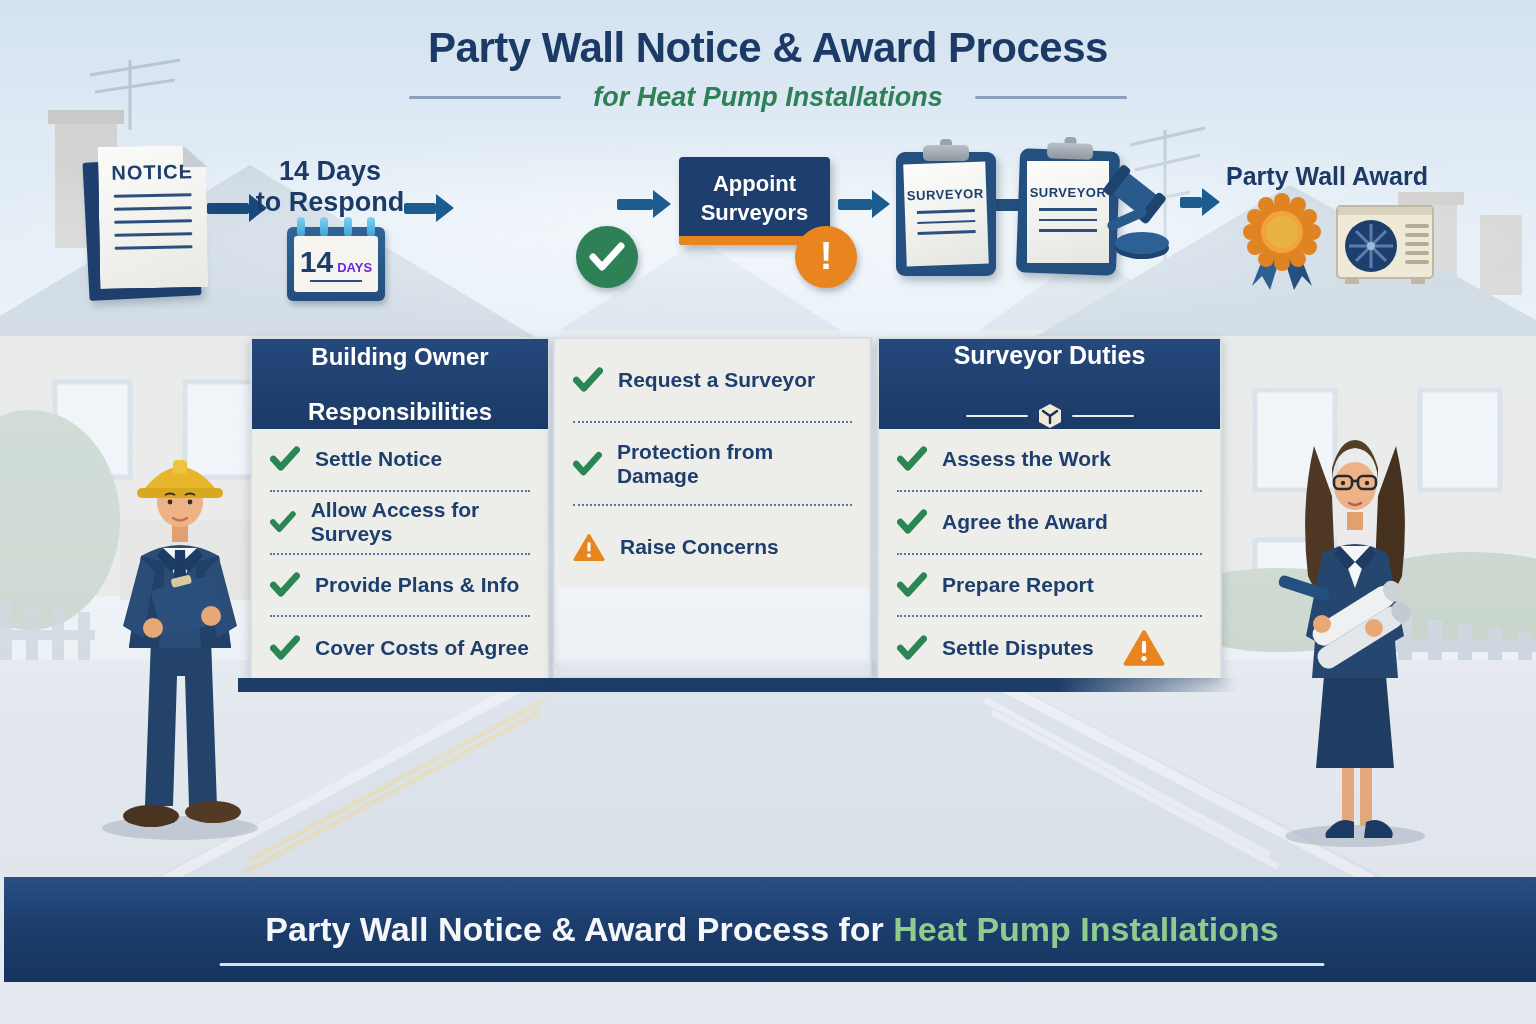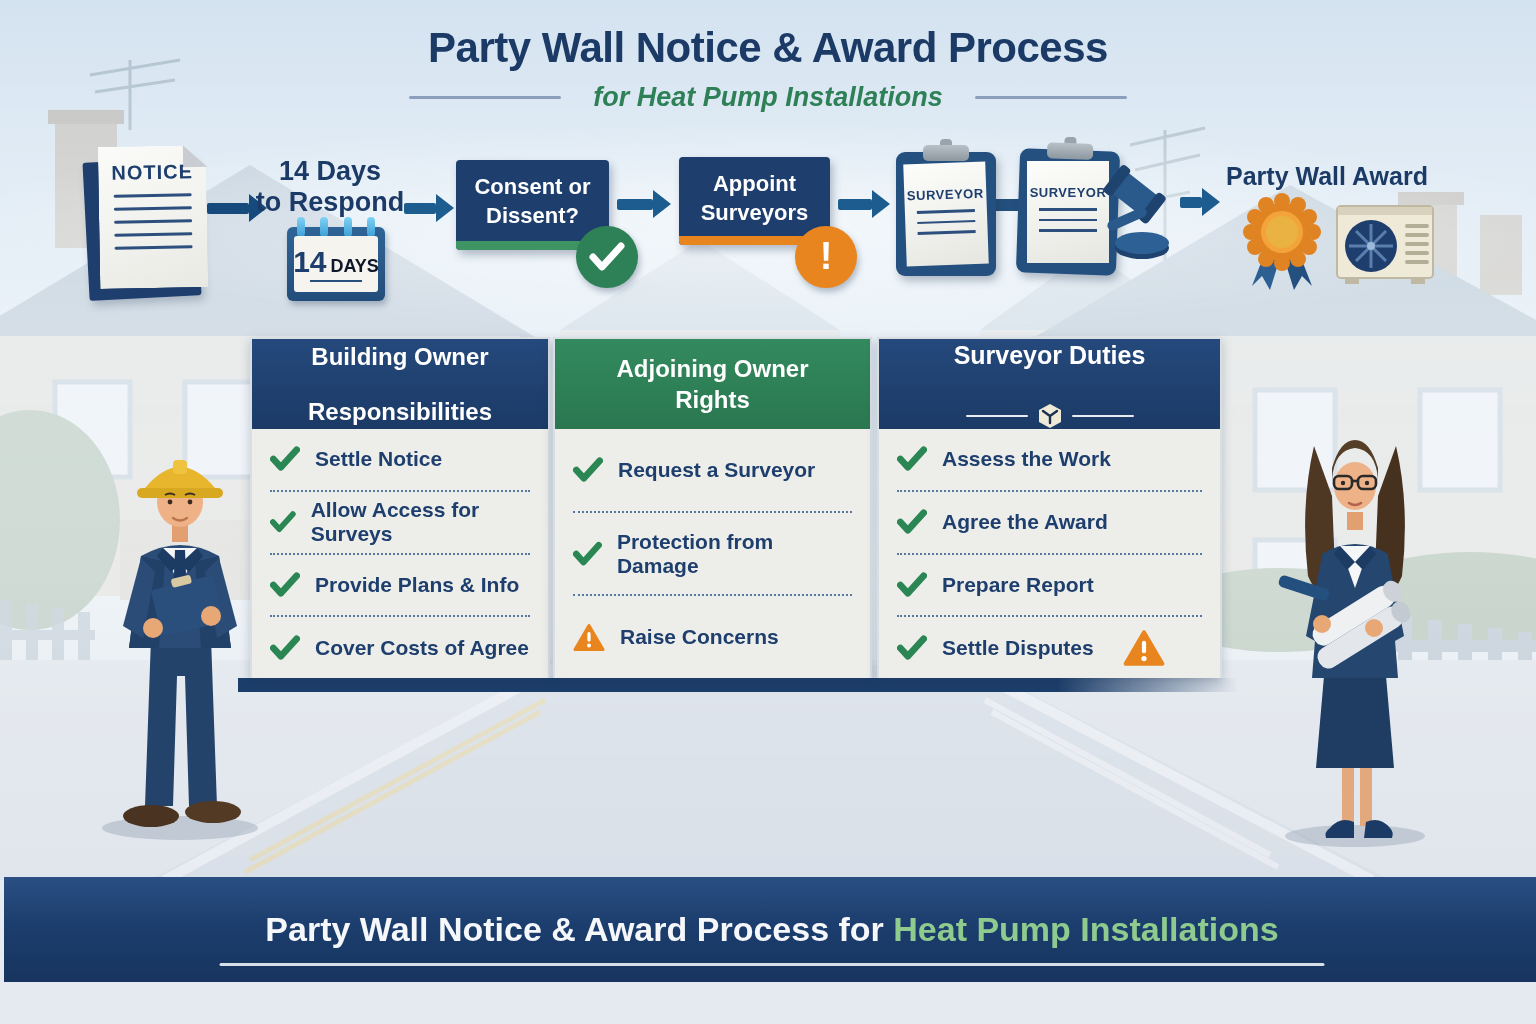--- a/index.html
+++ b/index.html
@@ -45,21 +45,21 @@
     color:#1b3a66; font-weight:bold; font-size:27px; line-height:1.15; }
 
   .calendar { position:absolute; left:287px; top:227px; width:98px; height:74px;
     background:linear-gradient(180deg,#2f6496,#234d7b); border-radius:6px;
     box-shadow:2px 4px 6px rgba(30,50,80,.3); }
   .cal-rings { position:absolute; top:-10px; left:10px; right:10px; display:flex; justify-content:space-between; }
   .cal-ring { width:8px; height:20px; background:linear-gradient(180deg,#7fd2f4,#3d9fd6); border-radius:4px; }
   .cal-face { position:absolute; left:7px; top:9px; right:7px; bottom:9px; background:#f5f4ef;
     border-radius:3px; display:flex; flex-direction:column; align-items:center; justify-content:center; }
   .cal-day { font-size:30px; font-weight:bold; color:#1e3e6d; line-height:1; }
-  .cal-unit { font-size:18px; font-weight:bold; color:#0f172a; margin-left:4px; }
+  .cal-unit { font-size:13px; font-weight:bold; color:#6d28d9; margin-left:4px; }
   .cal-underline { width:62%; height:2px; background:#27507e; margin-top:3px; }
 
   .step-box { position:absolute; background:#1e3e6d; border-radius:4px;
     box-shadow:3px 5px 8px rgba(30,50,80,.3); text-align:center; color:#fff;
     font-weight:bold; font-size:22px; line-height:1.3; padding-top:13px; }
   .step-accent { position:absolute; left:0; bottom:0; width:100%; height:9px; border-radius:0 0 4px 4px; }
   .accent-green { background:#3f9464; }
   .accent-orange { background:#e8851f; }
 
   .badge { position:absolute; width:62px; height:62px; border-radius:50%;
@@ -229,25 +229,20 @@
       </div>
       <div class="cal-underline"></div>
     </div>
   </div>
 
   <div class="h-arrow" style="left:404px; top:194px; color:#1d5c8e;">
     <span class="shaft" style="width:32px;"></span>
       <span class="head"></span>
   </div>
 
-  <div class="step-box" style="left:456px; top:160px; width:153px; height:90px;">
-    <div>Consent or</div>
-    <div>Dissent?</div>
-    <div class="step-accent accent-green"></div>
-  </div>
   <div class="badge badge-green" style="left:576px; top:226px;">
     <svg width="36" height="30" viewBox="0 0 36 30">
       <path d="M4 15 L13 25 L32 4" stroke="#ffffff" stroke-width="7" fill="none" stroke-linecap="round" stroke-linejoin="round"></path>
     </svg>
   </div>
 
   <div class="h-arrow" style="left:617px; top:190px; color:#1d5c8e;">
     <span class="shaft" style="width:36px;"></span>
       <span class="head"></span>
   </div>
@@ -376,24 +371,20 @@
       <div class="prow">
         <svg width="30" height="26" viewBox="0 0 36 30">
             <path d="M4 15 L13 25 L32 4" stroke="#2a8653" stroke-width="8" fill="none" stroke-linecap="round" stroke-linejoin="round"></path>
           </svg>
         <span class="plabel">Cover Costs of Agree</span>
       </div>
     </div>
   </div>
 
   <div class="panel" style="left:553px; width:319px;">
-    <div class="panel-header hdr-green">
-      <div>Adjoining Owner</div>
-      <div>Rights</div>
-    </div>
     <div class="panel-body">
       <div class="prow">
         <svg width="30" height="26" viewBox="0 0 36 30">
             <path d="M4 15 L13 25 L32 4" stroke="#2a8653" stroke-width="8" fill="none" stroke-linecap="round" stroke-linejoin="round"></path>
           </svg>
         <span class="plabel">Request a Surveyor</span>
       </div>
       <div class="prow">
         <svg width="30" height="26" viewBox="0 0 36 30">
             <path d="M4 15 L13 25 L32 4" stroke="#2a8653" stroke-width="8" fill="none" stroke-linecap="round" stroke-linejoin="round"></path>

